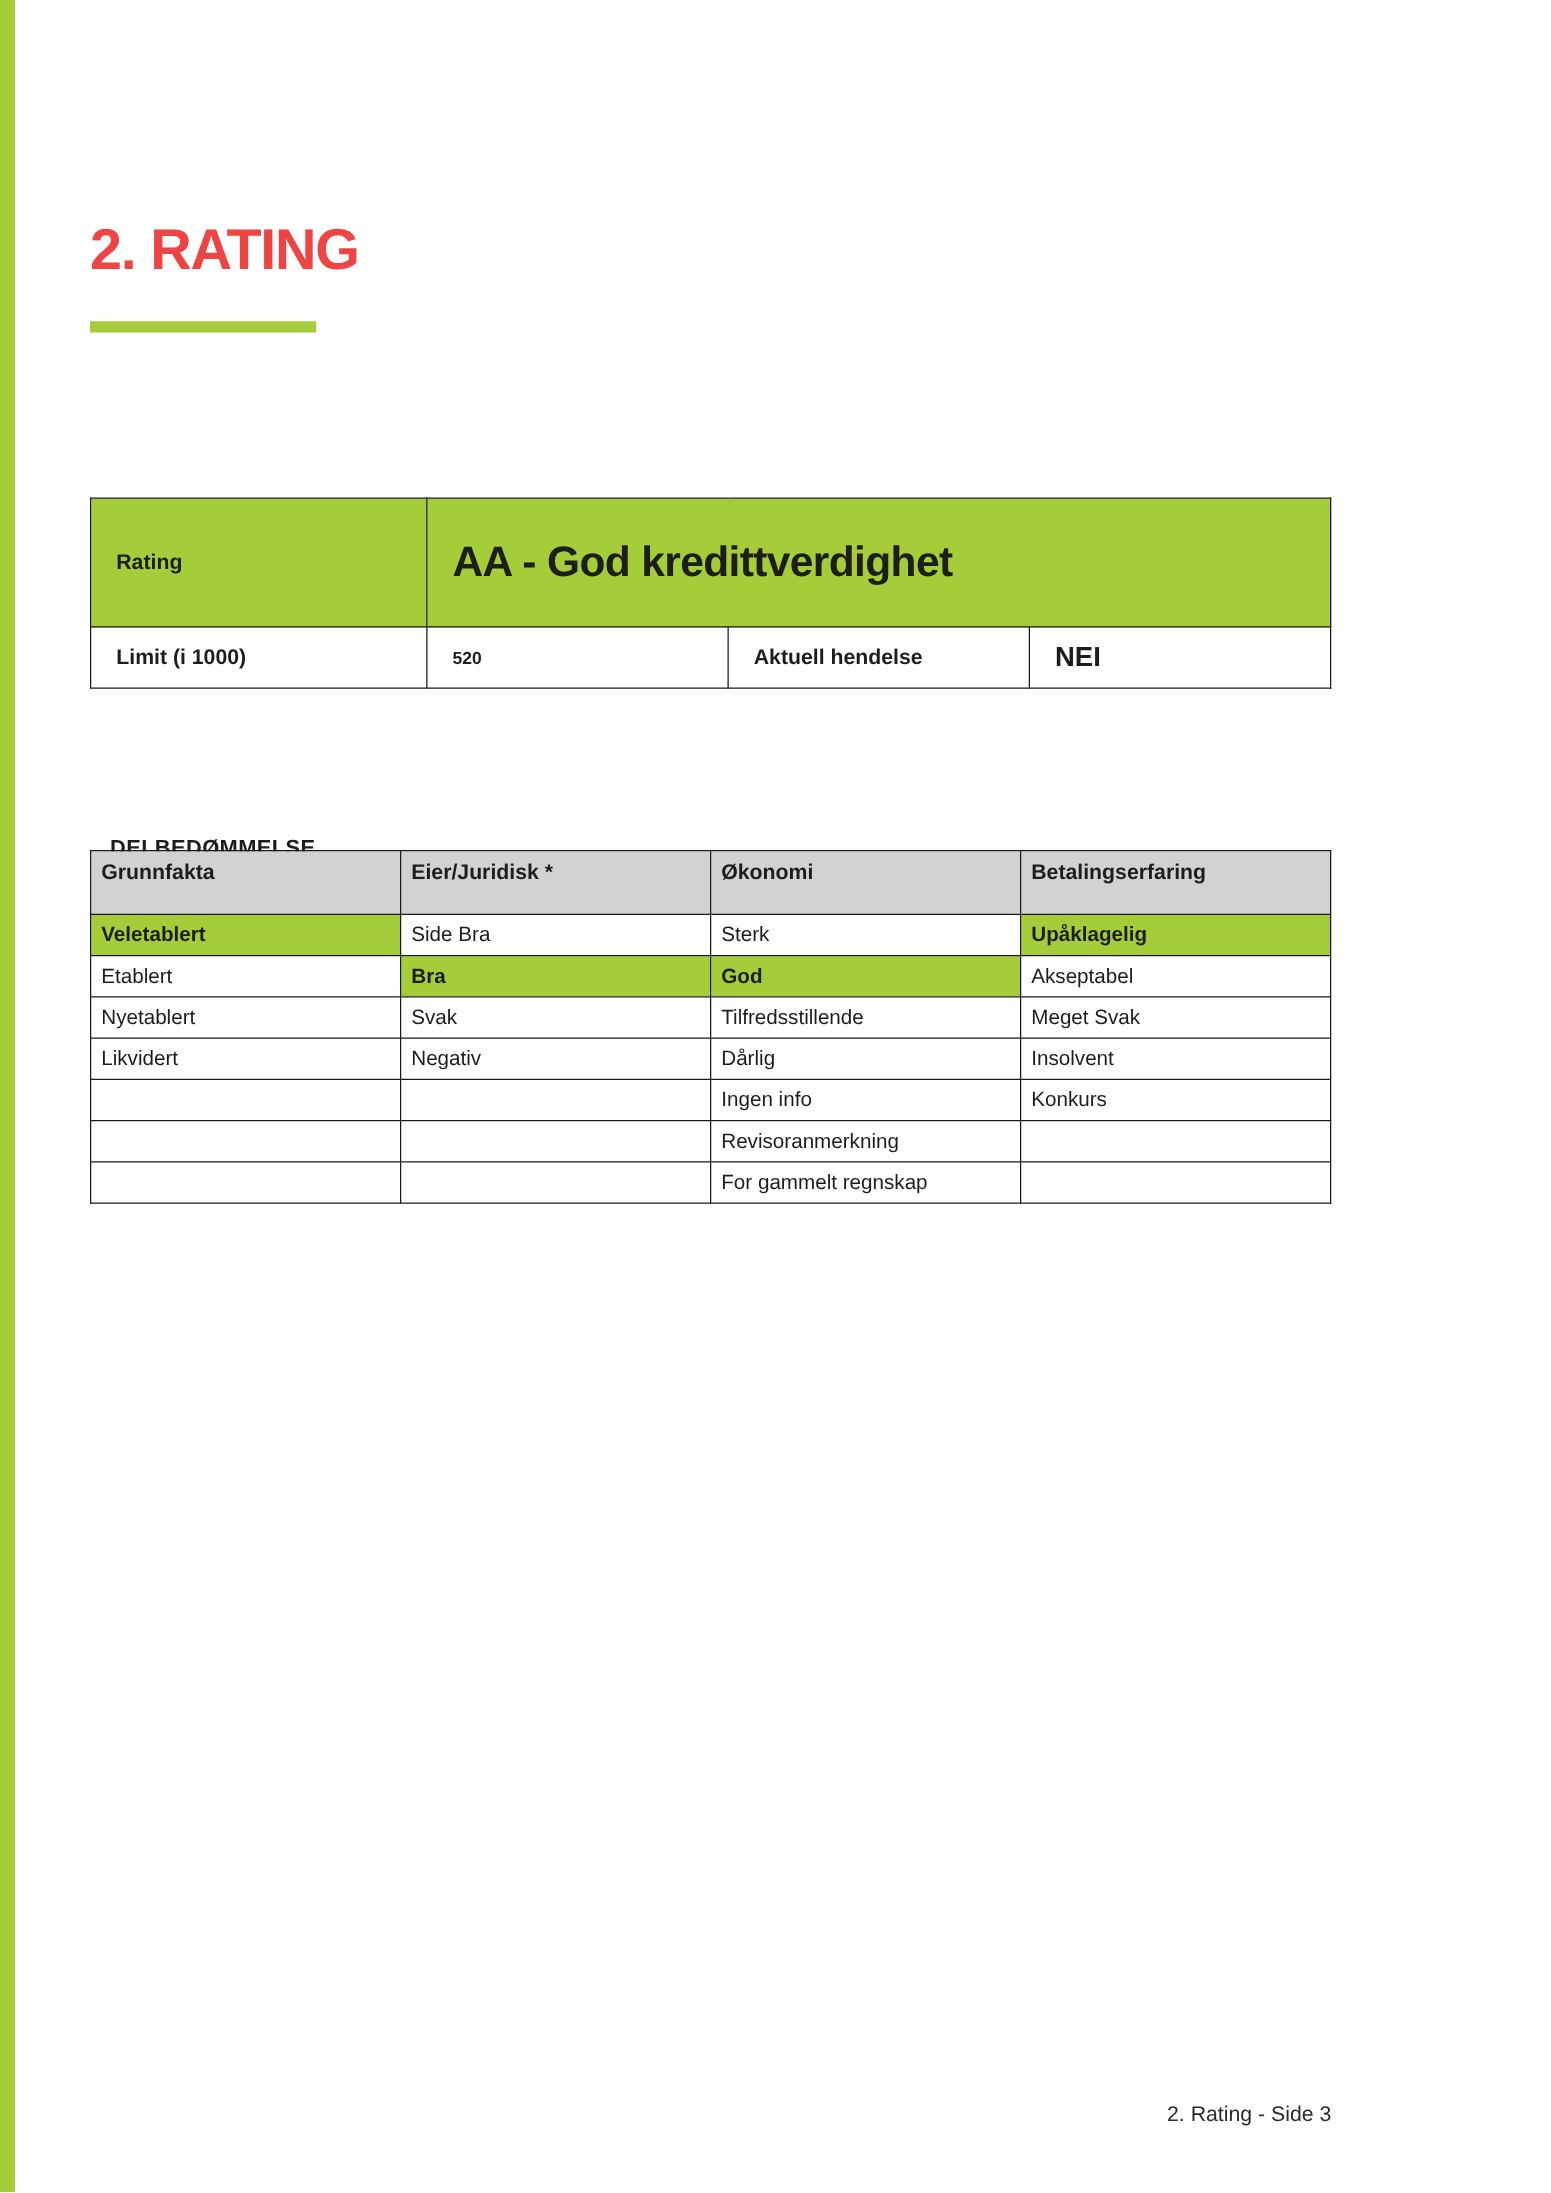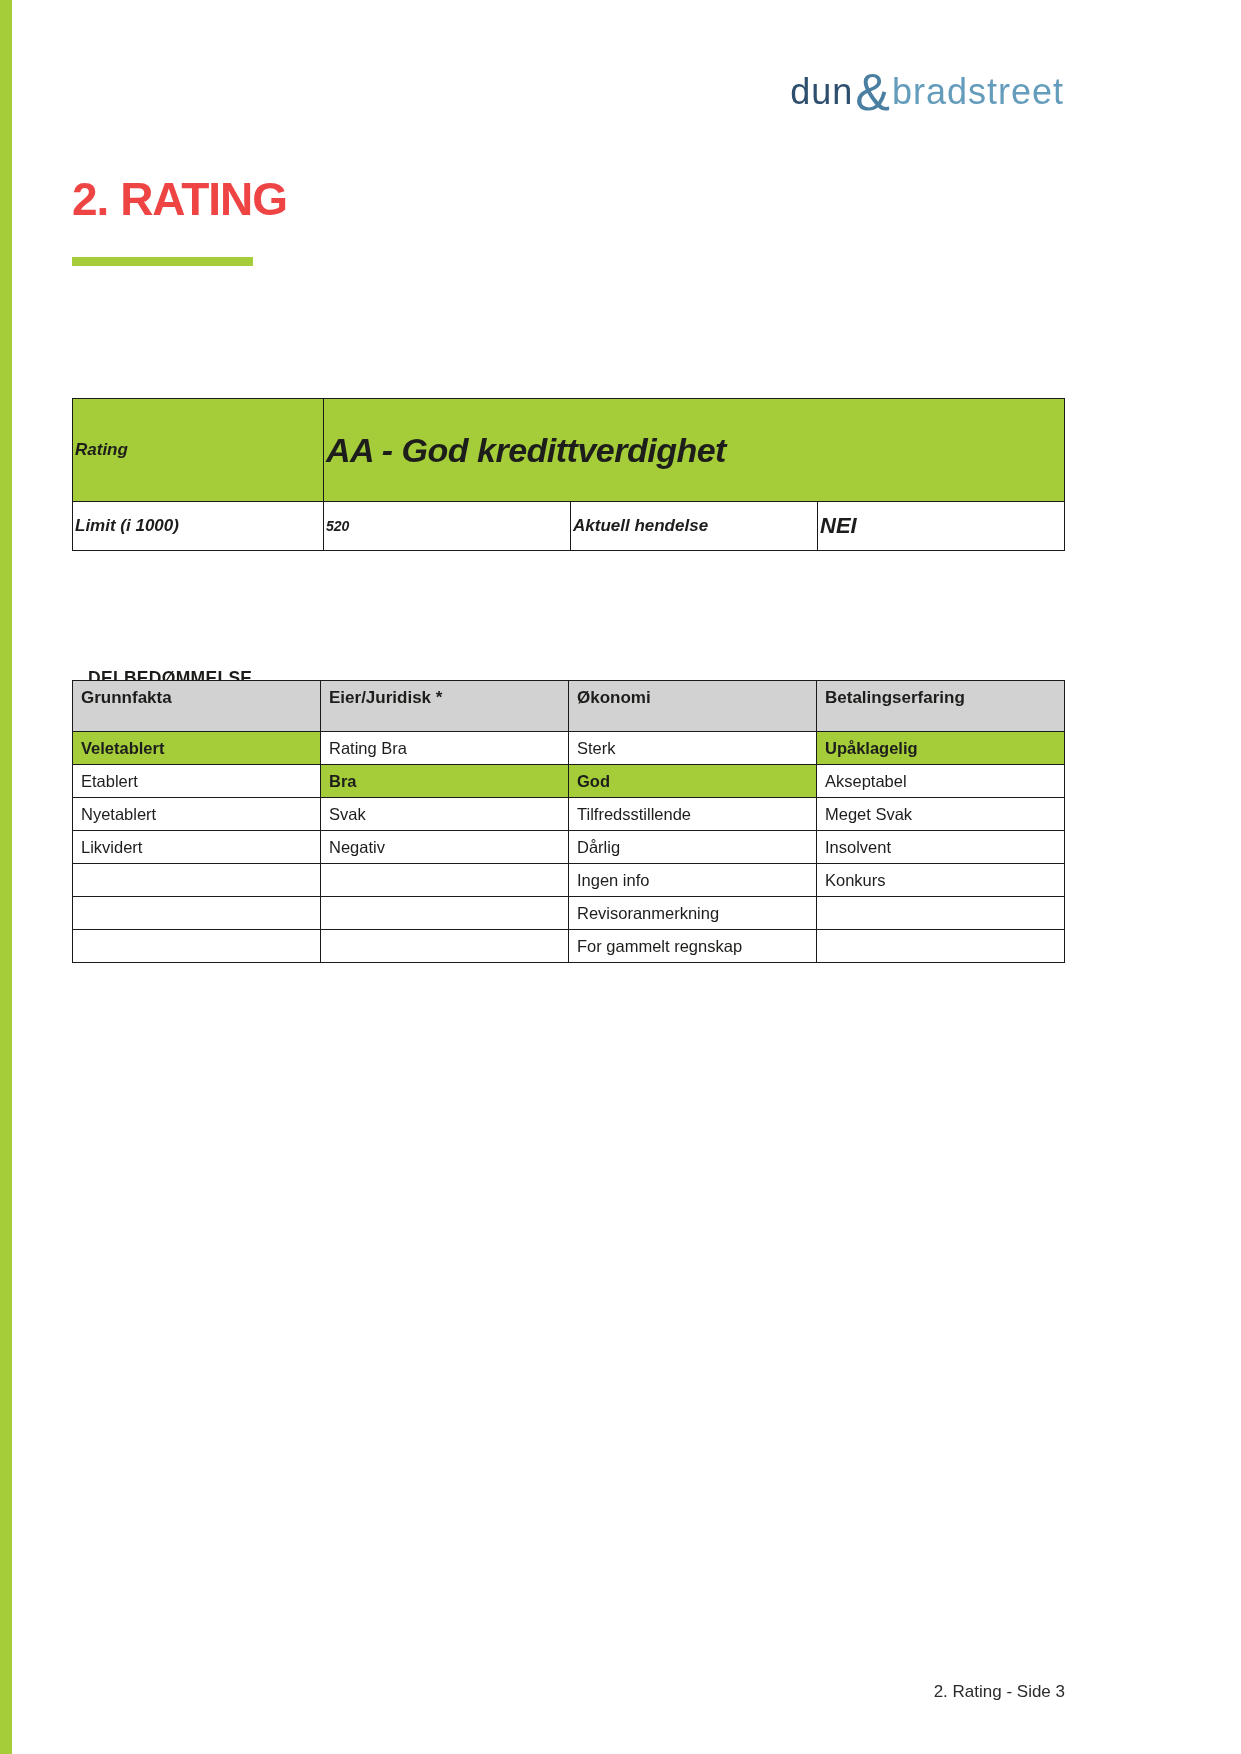--- a/index.html
+++ b/index.html
@@ -39,21 +39,21 @@
   }
   .title-underline{
     position:absolute;left:72px;top:257px;width:181px;height:9px;
     background:var(--green);
   }
   
   .rating-table{
     position:absolute;left:72px;top:398px;width:993px;
     border-collapse:collapse;table-layout:fixed;
   }
-  .rating-table td{border:1.5px solid #1a1a1a;vertical-align:middle;padding:0 0 0 2px;font-style:italic;}
+  .rating-table td{border:1.5px solid #1a1a1a;vertical-align:middle;padding:0 0 0 20px;}
   .bg-green{background:var(--green);}
   .rating-row td{height:102px;}
   .rating-label{font-size:17px;font-weight:bold;}
   .rating-value{font-size:34px;font-weight:bold;letter-spacing:-0.5px;}
   .limit-row td{height:48px;}
   .cell-label{font-size:17px;font-weight:bold;}
   .limit-value{font-size:14px;font-weight:bold;}
   .event-value{font-size:22px;font-weight:bold;}
   
   .delb-title{
@@ -81,25 +81,20 @@
     text-align:right;font-size:17px;color:#2b2b2b;
   }
 </style>
 </head>
 <body>
 
 <div class="page">
 
   <div class="edge-stripe"></div>
 
-  <div class="logo">
-    <span class="dun">dun</span>
-    <span class="amp">&amp;</span>
-    <span class="bradstreet">bradstreet</span>
-  </div>
 
   <h1 class="page-title">2. RATING</h1>
   <div class="title-underline"></div>
 
   <table class="rating-table">
     <tbody>
       <tr class="rating-row">
         <td class="bg-green rating-label" style="width:25%">Rating</td>
         <td class="bg-green rating-value" colspan="3">AA - God kredittverdighet</td>
       </tr>
@@ -119,21 +114,21 @@
         <tr>
           <th style="width: 25%;">Grunnfakta</th>
           <th style="width: 25%;">Eier/Juridisk *</th>
           <th style="width: 25%;">Økonomi</th>
           <th style="width: 25%;">Betalingserfaring</th>
         </tr>
       </thead>
     <tbody>
         <tr>
           <td class="hl">Veletablert</td>
-          <td>Rating Bra</td>
+          <td>Side Bra</td>
           <td>Sterk</td>
           <td class="hl">Upåklagelig</td>
         </tr>
         <tr>
           <td>Etablert</td>
           <td class="hl">Bra</td>
           <td class="hl">God</td>
           <td>Akseptabel</td>
         </tr>
         <tr>

